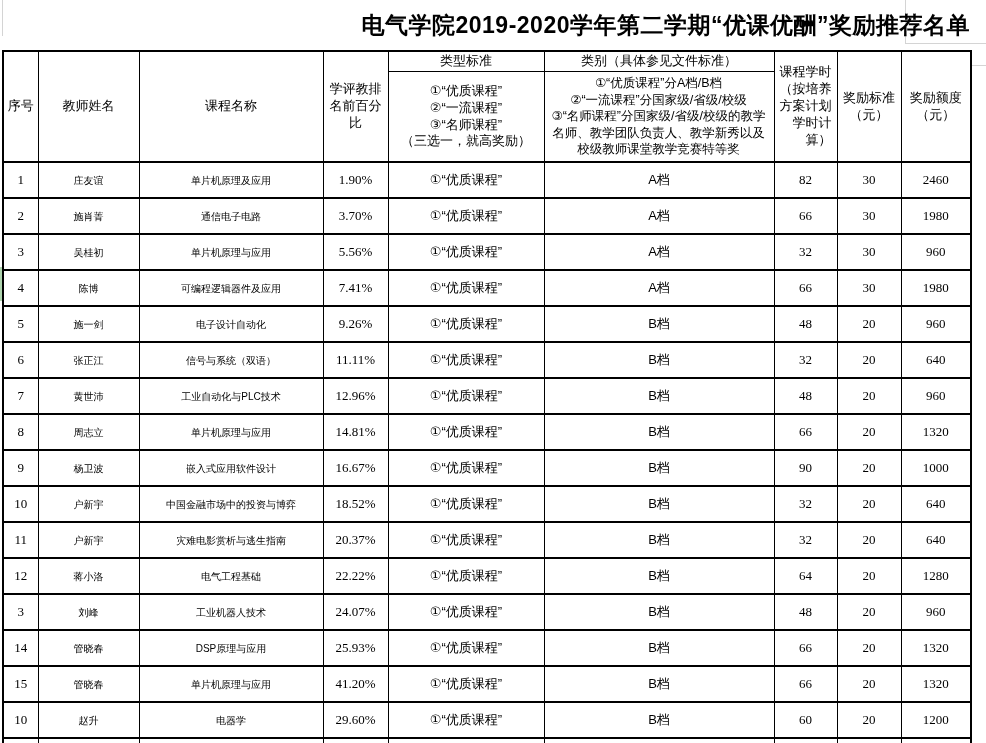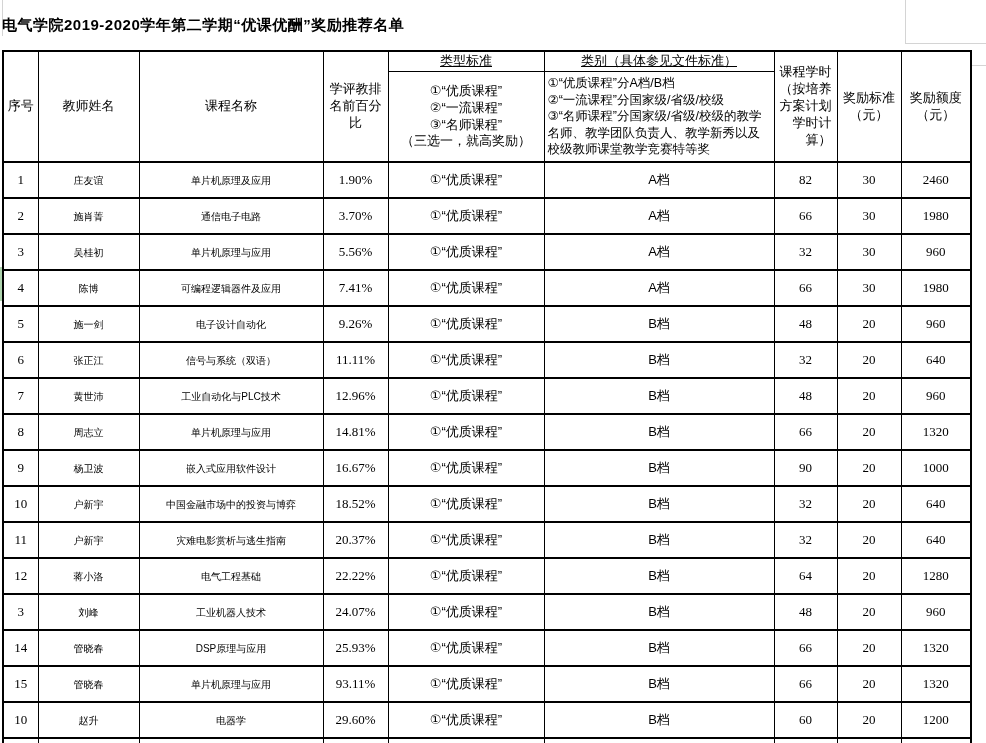--- a/index.html
+++ b/index.html
@@ -12,41 +12,41 @@
   .faint-v, .faint-h { position:absolute; background:#d4d4d4; }
   .fv1 { left:2px; top:0; width:1px; height:36px; }
   .fv2 { left:905px; top:0; width:1px; height:43px; }
   .fh1 { left:905px; top:43px; width:81px; height:1px; }
   .fh2 { left:970px; top:65px; width:16px; height:1px; }
   
   .row4-marker { position:absolute; left:0; top:267px; width:3px; height:34px; background:#aed3ae; }
 
   .title {
     position:absolute; left:2px; top:0; width:968px; height:50px;
-    line-height:50px; text-align:left; font-weight:bold; font-size:15px;
+    line-height:50px; text-align:right; font-weight:bold; font-size:23px;
     letter-spacing:0.5px; white-space:nowrap;
   }
 
   table.award {
     position:absolute; left:2px; top:50px; width:968px;
     border-collapse:collapse; table-layout:fixed;
     border:2px solid #000;
   }
   th, td {
     border:1px solid #000; border-top-width:2px; border-bottom-width:2px;
     text-align:center; vertical-align:middle; padding:0 2px; overflow:hidden;
     font-weight:normal; font-size:13px; line-height:1.3;
   }
   tr.hband1 th { height:19px; }
-  tr.hband1 th.band-title { border-bottom-width:1px;text-decoration:underline; }
+  tr.hband1 th.band-title { border-bottom-width:1px; }
   tr.hband2 td { border-top-width:1px; height:85px; }
   th.h-rank { padding:12px 6px; }
   th.h-hours { padding:0 5px;text-align:right; }
   td.type-body { white-space:pre-line; font-size:13px; }
-  td.cat-body  { white-space:pre-line; text-align:left; font-size:12.5px; padding:2px 4px 2px 3px; line-height:1.32; }
+  td.cat-body  { white-space:pre-line; text-align:center; font-size:12.5px; padding:2px 4px 2px 3px; line-height:1.32; }
   tbody tr { height:36px; }
   td.cjk { font-size:10px; }
   td.num { font-family:"Liberation Serif","DejaVu Serif",serif; font-size:13px; }
   tr.partial td { height:8px; border-bottom-width:0; }
 </style>
 </head>
 <body>
 
 <div class="sheet">
 
@@ -244,21 +244,21 @@
       <td>①“优质课程”</td>
       <td>B档</td>
       <td class="num">66</td>
       <td class="num">20</td>
       <td class="num">1320</td>
     </tr>
         <tr>
       <td class="num">15</td>
       <td class="cjk">管晓春</td>
       <td class="cjk">单片机原理与应用</td>
-      <td class="num">93.11%</td>
+      <td class="num">41.20%</td>
       <td>①“优质课程”</td>
       <td>B档</td>
       <td class="num">66</td>
       <td class="num">20</td>
       <td class="num">1320</td>
     </tr>
         <tr>
       <td class="num">10</td>
       <td class="cjk">赵升</td>
       <td class="cjk">电器学</td>

